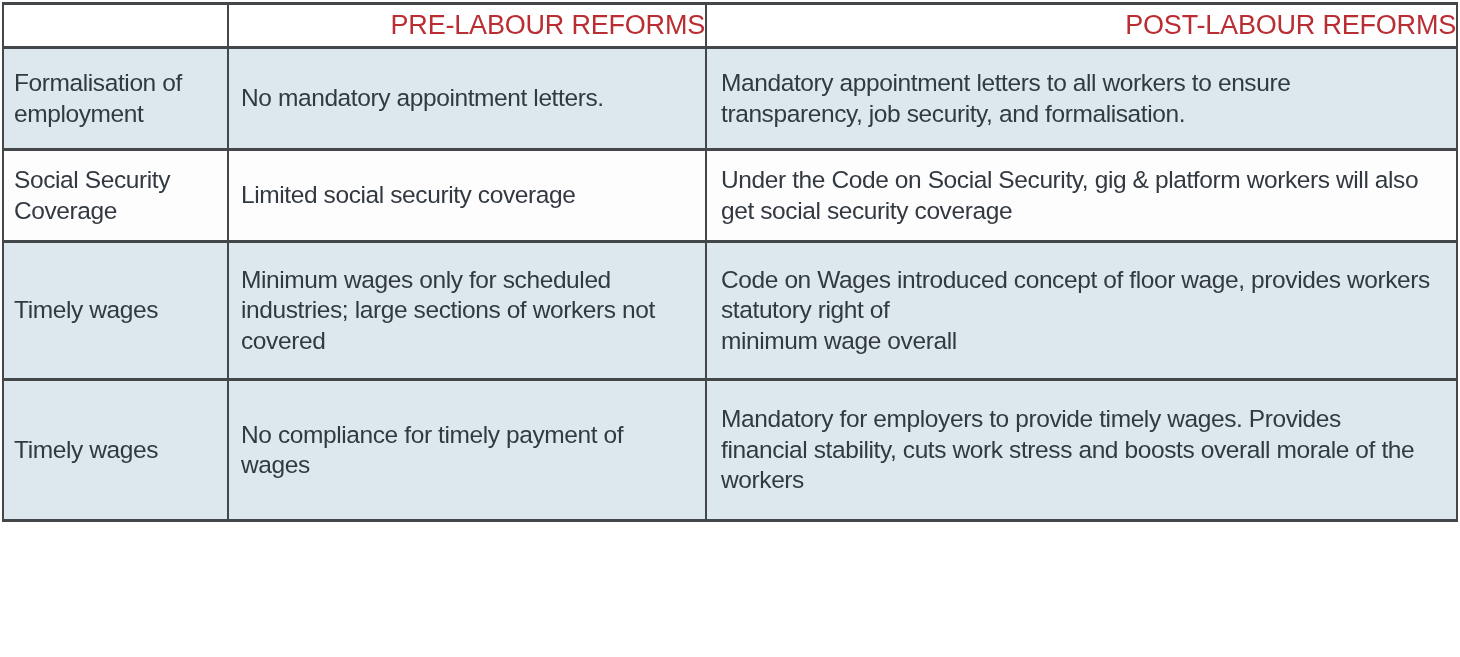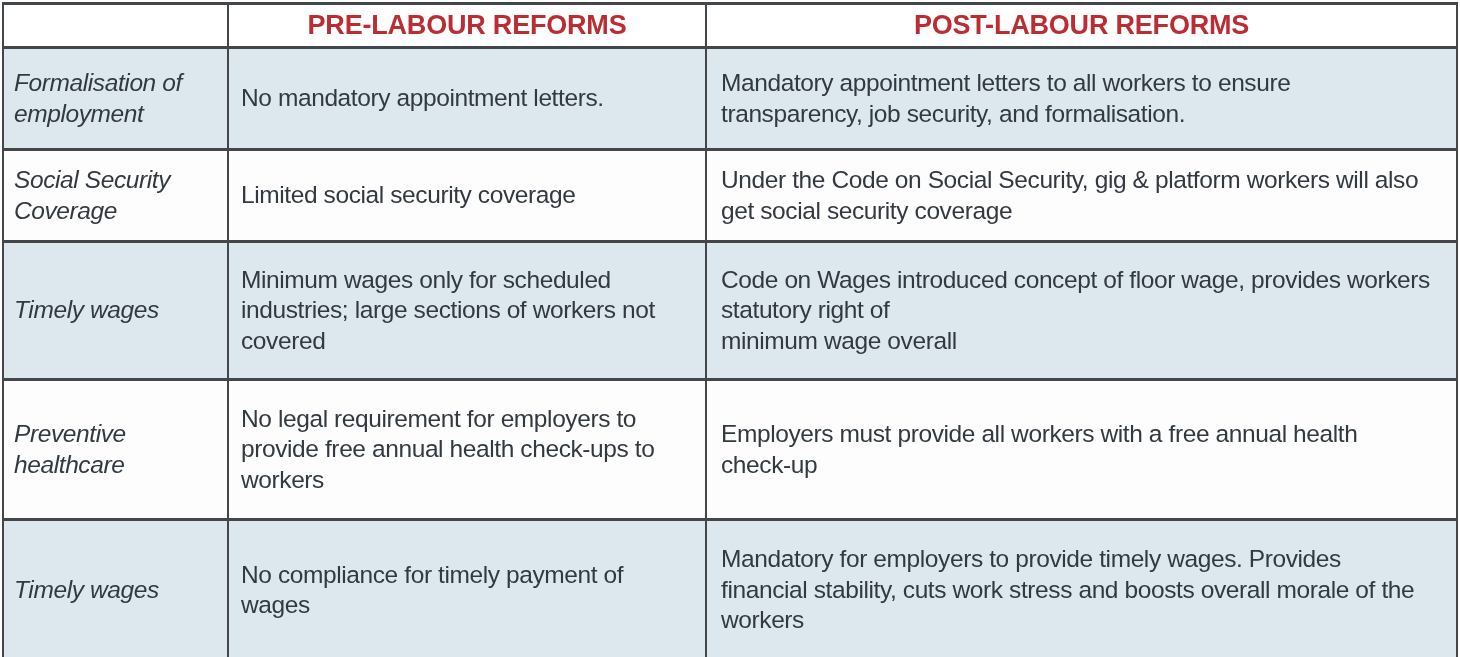--- a/index.html
+++ b/index.html
@@ -41,26 +41,26 @@
     line-height: 1.24;
     letter-spacing: -0.4px;
     white-space: pre-line;
     overflow: hidden;
   }
   thead th {
     height: 44px;
     background: var(--header-bg);
     color: var(--header-text);
     font-size: 27px;
-    font-weight: bold;
-    text-align: center;
+    font-weight: normal;
+    text-align: right;
     letter-spacing: -0.2px;
     line-height: 1;
   }
-  td.cat  { padding: 4px 6px 4px 10px; font-style: italic; }
+  td.cat  { padding: 4px 6px 4px 10px; }
   td.pre  { padding: 4px 13px 4px 12px; }
   td.post { padding: 4px 24px 4px 14px; }
   tr.alt td  { background: var(--alt-row-bg); }
   tr.norm td { background: var(--row-bg); }
   tr.r0 td { height: 102px; }
   tr.r1 td { height: 92px;  }
   tr.r2 td { height: 138px; }
   tr.r3 td { height: 140px; }
   tr.r4 td { height: 141px; }
 </style>
@@ -91,25 +91,20 @@
         <td class="cat">Social Security Coverage</td>
         <td class="pre">Limited social security coverage</td>
         <td class="post">Under the Code on Social Security, gig &amp; platform workers will also get social security coverage</td>
       </tr>
       <tr class="alt r2">
         <td class="cat">Timely wages</td>
         <td class="pre">Minimum wages only for scheduled industries; large sections of workers not covered</td>
         <td class="post">Code on Wages introduced concept of floor wage, provides workers statutory right of
 minimum wage overall</td>
       </tr>
-      <tr class="norm r3">
-        <td class="cat">Preventive healthcare</td>
-        <td class="pre">No legal requirement for employers to provide free annual health check-ups to workers</td>
-        <td class="post">Employers must provide all workers with a free annual health check-up</td>
-      </tr>
       <tr class="alt r4">
         <td class="cat">Timely wages</td>
         <td class="pre">No compliance for timely payment of wages</td>
         <td class="post">Mandatory for employers to provide timely wages. Provides financial stability, cuts work stress and boosts overall morale of the workers</td>
       </tr>
     </tbody>
   </table>
 </div>
 
 </body></html>

